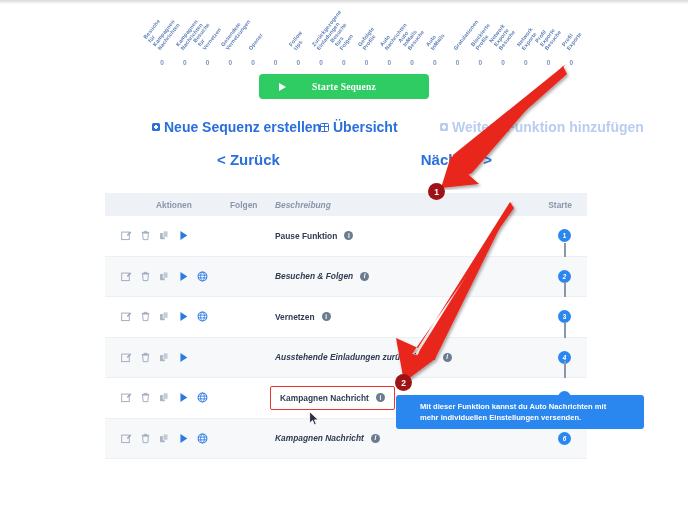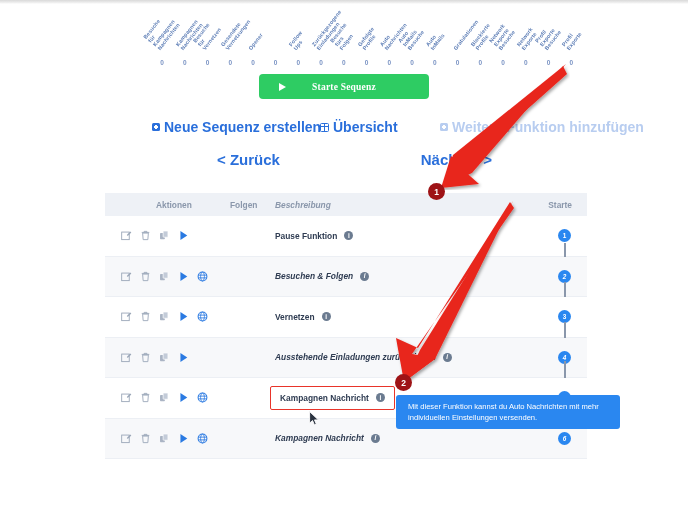--- a/index.html
+++ b/index.html
@@ -327,24 +327,24 @@
 
   
   .tooltip {
     position: absolute;
     top: 395px;
     left: 396px;
     width: 200px;
     background: #2a87f0;
     color: #ffffff;
     border-radius: 3px;
-    padding: 6px 12px;
+    padding: 6px 24px;
     font-size: 7.6px;
     line-height: 11px;
-    font-weight: 400;
+    font-weight: 700;
     z-index: 6;
   }
 
   
   .anno-arrow { position: absolute; z-index: 8; pointer-events: none; }
   .anno-badge {
     position: absolute;
     width: 17px; height: 17px;
     border-radius: 50%;
     background: #9e1316;

